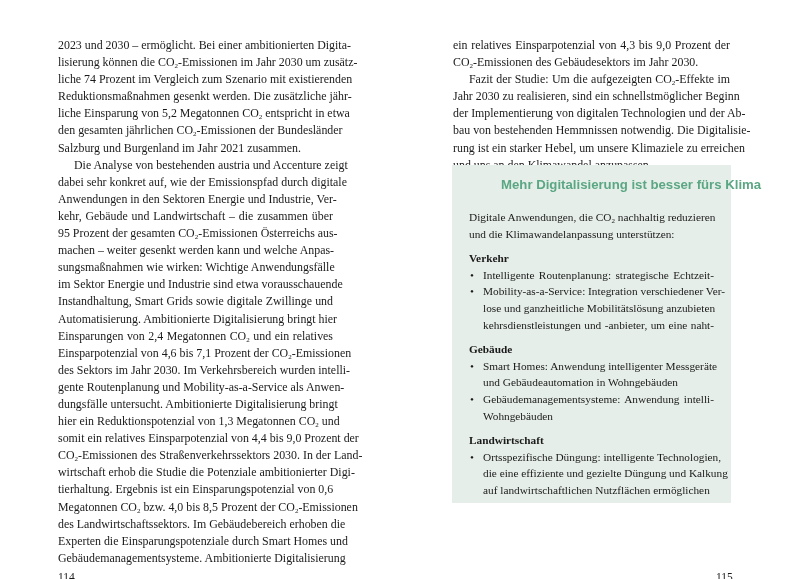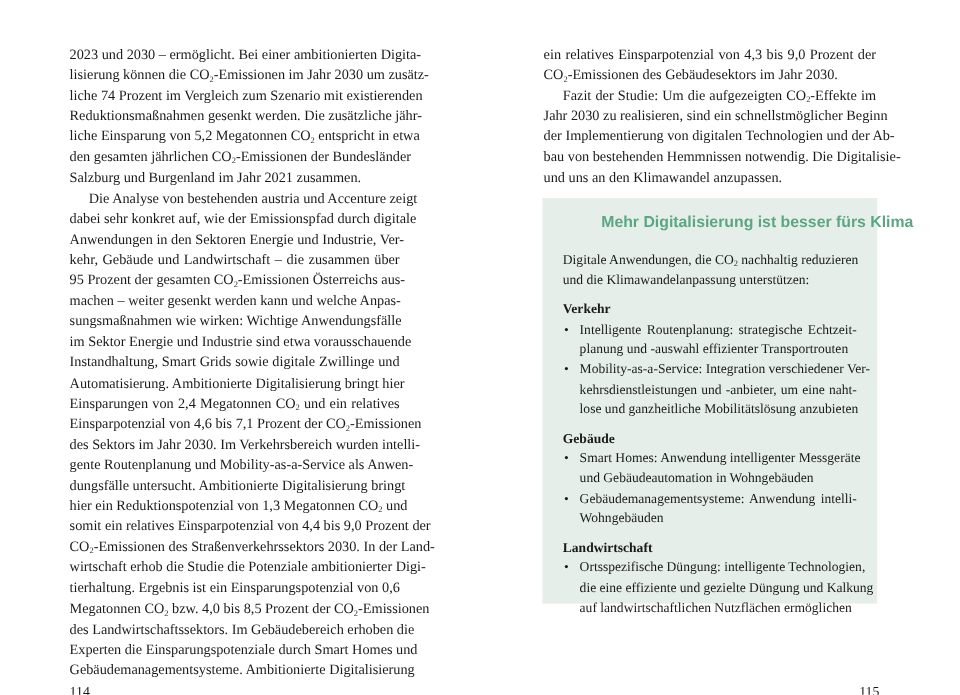--- a/index.html
+++ b/index.html
@@ -71,39 +71,39 @@
 </div>
 
 <div class="page page-right">
   <div class="col" id="right-col">
       <span class="line">ein relatives Einsparpotenzial von 4,3 bis 9,0 Prozent der</span>
       <span class="line last">CO<sub>2</sub>-Emissionen des Gebäudesektors im Jahr 2030.</span>
       <span class="line indent">Fazit der Studie: Um die aufgezeigten CO<sub>2</sub>-Effekte im</span>
       <span class="line">Jahr 2030 zu realisieren, sind ein schnellstmöglicher Beginn</span>
       <span class="line">der Implementierung von digitalen Technologien und der Ab-</span>
       <span class="line">bau von bestehenden Hemmnissen notwendig. Die Digitalisie-</span>
+      <span class="line">rung ist ein starker Hebel, um unsere Klimaziele zu erreichen</span>
       <span class="line last">und uns an den Klimawandel anzupassen.</span>
     </div>
   <div class="infobox" style="background: rgb(230, 238, 233);">
     <h3 style="color: rgb(91, 167, 131);">Mehr Digitalisierung ist besser fürs Klima</h3>
     <div class="ibody" id="ibody">
         <span class="line">Digitale Anwendungen, die CO<sub>2</sub> nachhaltig reduzieren</span>
         <span class="line last">und die Klimawandelanpassung unterstützen:</span>
         <span class="gap"></span>
         <span class="sect">Verkehr</span>
         <div class="bullet">
           <span class="dot">•</span>
           <span class="line">Intelligente Routenplanung: strategische Echtzeit-</span>
-          <span class="line last">planung und -auswahl effizienter Transportrouten</span>
         </div>
         <div class="bullet">
           <span class="dot">•</span>
           <span class="line">Mobility-as-a-Service: Integration verschiedener Ver-</span>
+          <span class="line last">lose und ganzheitliche Mobilitätslösung anzubieten</span>
           <span class="line">kehrsdienstleistungen und -anbieter, um eine naht-</span>
-          <span class="line last">lose und ganzheitliche Mobilitätslösung anzubieten</span>
         </div>
         <span class="gap"></span>
         <span class="sect">Gebäude</span>
         <div class="bullet">
           <span class="dot">•</span>
           <span class="line">Smart Homes: Anwendung intelligenter Messgeräte</span>
           <span class="line last">und Gebäudeautomation in Wohngebäuden</span>
         </div>
         <div class="bullet">
           <span class="dot">•</span>

